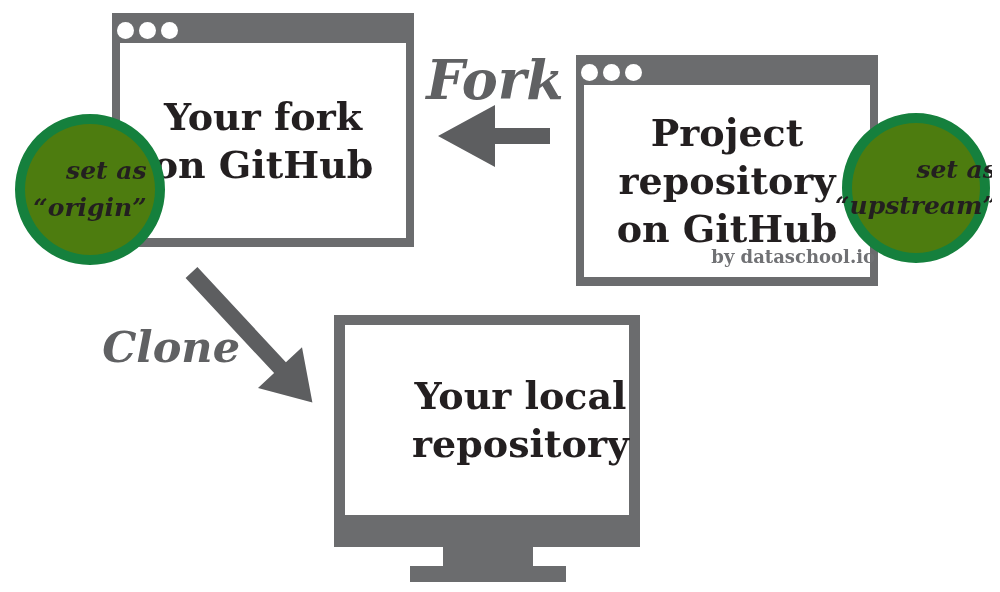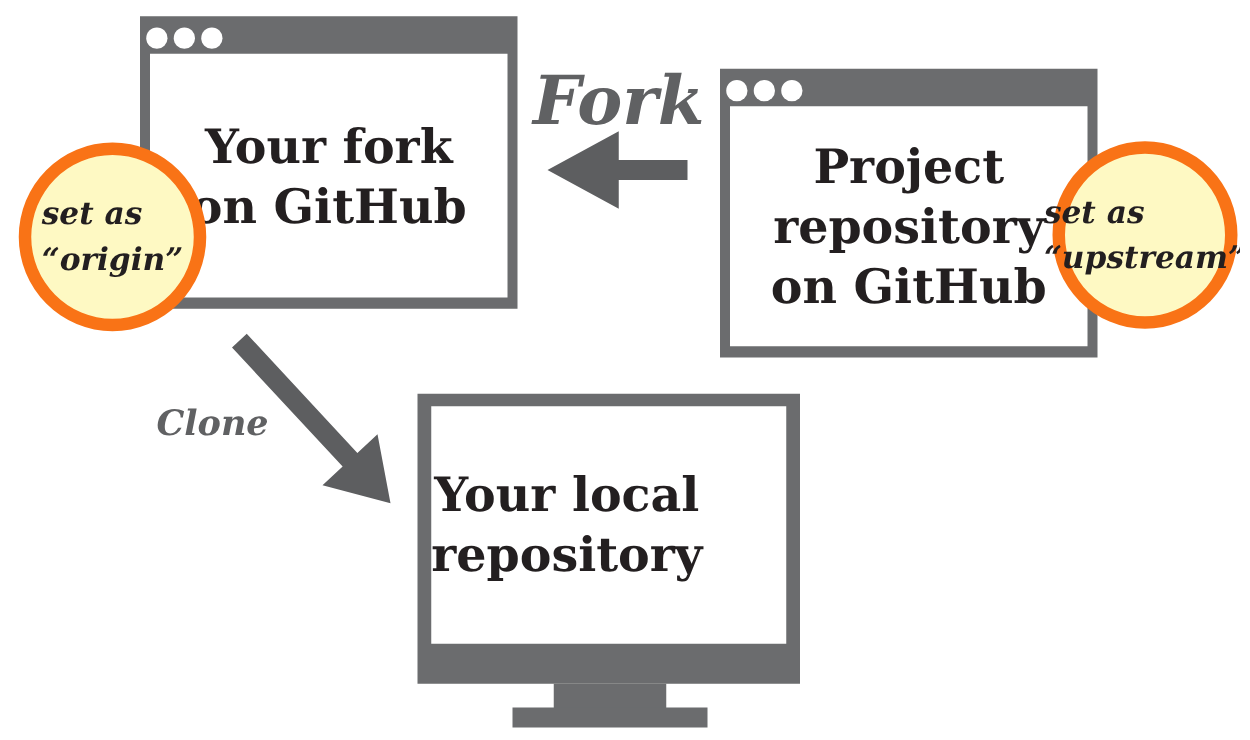--- a/index.html
+++ b/index.html
@@ -48,27 +48,27 @@
     line-height: 1.26;
     color: #231f20;
     white-space: pre-line;
   }
   .window-fork    { left: 112px; top: 13px; width: 302px; height: 234px; }
   .window-project { left: 576px; top: 12px; width: 302px; height: 231px; margin-top: 43px; }
 
   
   .badge {
     position: absolute;
-    border: 10px solid #f97316;
+    border: 10px solid #15803d;
     border-radius: 50%;
-    background: #fef9c3;
+    background: #4d7c0f;
     display: flex;
     align-items: center;
     justify-content: center;
-    text-align: left;
+    text-align: right;
     z-index: 3;
   }
   .badge-origin   { left: 15px;  top: 114px; width: 150px; height: 151px; }
   .badge-upstream { left: 842px; top: 113px; width: 148px; height: 150px; }
   .badge-text {
     font-weight: bold;
     font-style: italic;
     font-size: 25px;
     line-height: 1.45;
     color: #231f20;
@@ -78,21 +78,21 @@
   
   .action-label {
     position: absolute;
     font-weight: bold;
     font-style: italic;
     color: #606163;
     text-align: center;
     z-index: 2;
   }
   .label-fork  { left: 420px; top: 48px;  width: 150px; font-size: 54px; }
-  .label-clone { left: 100px; top: 322px; width: 140px; font-size: 28px; }
+  .label-clone { left: 100px; top: 322px; width: 140px; font-size: 43px; text-align: right; }
 
   
   .arrow-layer {
     position: absolute;
     left: 0; top: 0;
     width: 1000px; height: 592px;
     z-index: 1;
   }
 
   
@@ -102,21 +102,21 @@
     width: 306px; height: 232px;
     background: #6b6c6e;
     z-index: 1;
   }
   .monitor-screen {
     position: absolute;
     left: 11px; right: 11px; top: 10px; bottom: 32px;
     background: #ffffff;
     display: flex;
     align-items: center;
-    justify-content: flex-start;
+    justify-content: flex-end;
     text-align: center;
   }
   .monitor-neck {
     position: absolute;
     left: 443px; top: 547px;
     width: 90px; height: 20px;
     background: #6b6c6e;
     z-index: 1;
   }
   .monitor-base {
@@ -180,20 +180,21 @@
   </div>
 
   <div class="badge badge-upstream">
     <div class="badge-text">set as
 “upstream”</div>
   </div>
 
   <div class="action-label label-fork">Fork</div>
   <div class="action-label label-clone">Clone</div>
 
+  <div class="byline">by dataschool.io</div>
 
   <div class="monitor-frame">
     <div class="monitor-screen">
       <div class="win-title">Your local
 repository</div>
     </div>
   </div>
   <div class="monitor-neck"></div>
   <div class="monitor-base"></div>
 

